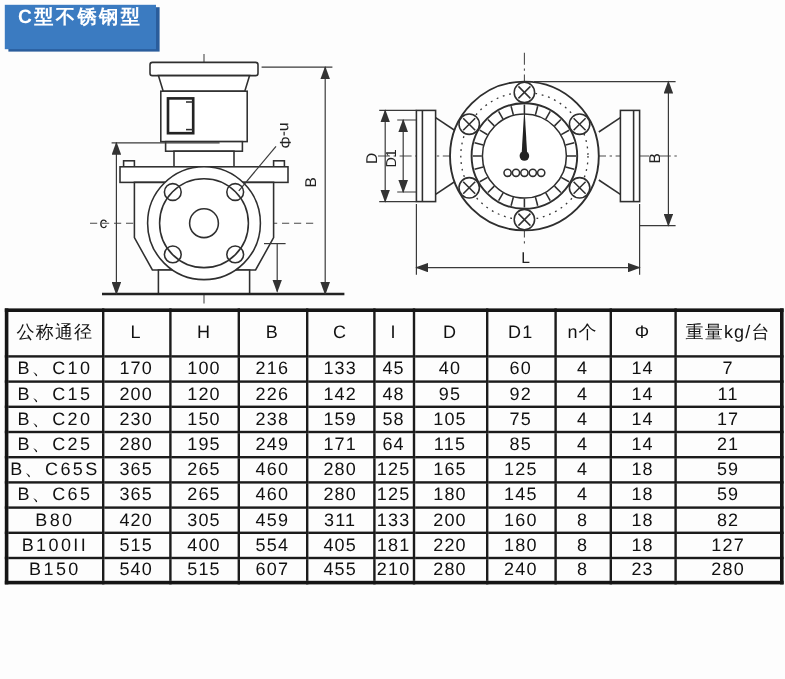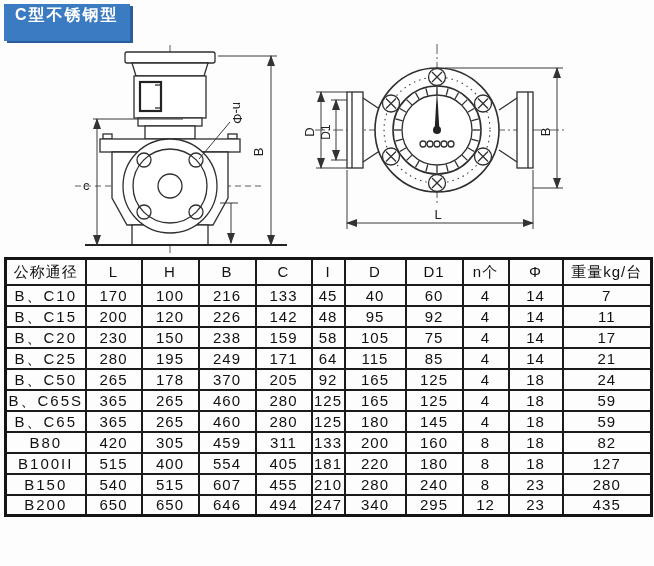--- a/index.html
+++ b/index.html
@@ -26,21 +26,21 @@
     position:absolute; left:4px; top:257px; width:646px;
     border-collapse:collapse; table-layout:fixed;
     font-size:15px; color:#111;
   }
   .spec-table th,.spec-table td{
     border:2px solid #1b1b1b; text-align:center; vertical-align:middle;
     padding:0; line-height:1; overflow:hidden; white-space:nowrap;
     font-weight:normal; letter-spacing:1px;
   }
   .spec-table{ border:3px solid #151515; }
-  .spec-table thead tr{ height:26px; }
+  .spec-table thead tr{ height:38px; }
   .spec-table tbody tr{ height:21px; }
   .spec-table td:first-child{ letter-spacing:2px; }
 </style>
 </head>
 <body>
 
 <div class="page">
 
   <div class="title-badge">C型不锈钢型</div>
 
@@ -314,33 +314,20 @@
           <td>249</td>
           <td>171</td>
           <td>64</td>
           <td>115</td>
           <td>85</td>
           <td>4</td>
           <td>14</td>
           <td>21</td>
         </tr>
         <tr>
-          <td>B、C50</td>
-          <td>265</td>
-          <td>178</td>
-          <td>370</td>
-          <td>205</td>
-          <td>92</td>
-          <td>165</td>
-          <td>125</td>
-          <td>4</td>
-          <td>18</td>
-          <td>24</td>
-        </tr>
-        <tr>
           <td>B、C65S</td>
           <td>365</td>
           <td>265</td>
           <td>460</td>
           <td>280</td>
           <td>125</td>
           <td>165</td>
           <td>125</td>
           <td>4</td>
           <td>18</td>
@@ -391,29 +378,16 @@
           <td>515</td>
           <td>607</td>
           <td>455</td>
           <td>210</td>
           <td>280</td>
           <td>240</td>
           <td>8</td>
           <td>23</td>
           <td>280</td>
         </tr>
-        <tr>
-          <td>B200</td>
-          <td>650</td>
-          <td>650</td>
-          <td>646</td>
-          <td>494</td>
-          <td>247</td>
-          <td>340</td>
-          <td>295</td>
-          <td>12</td>
-          <td>23</td>
-          <td>435</td>
-        </tr>
       </tbody>
   </table>
 
 </div>
 
 </body></html>

